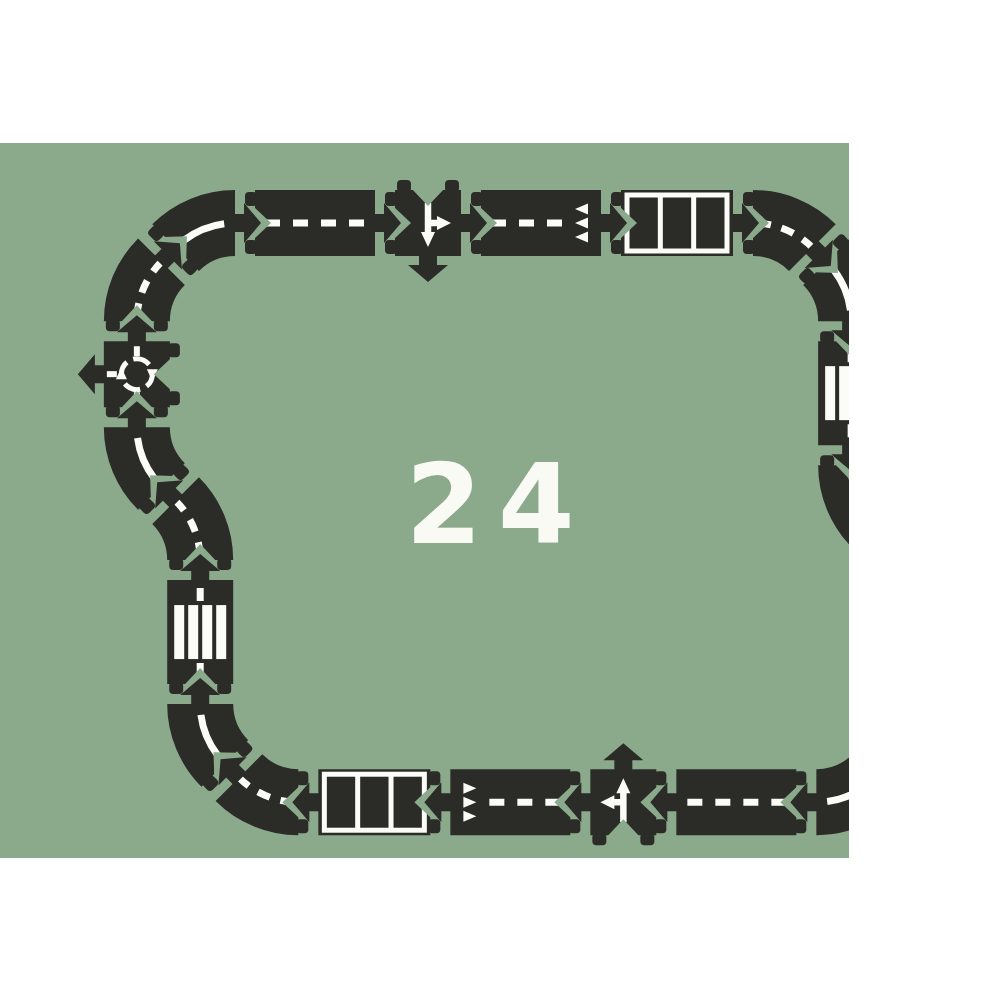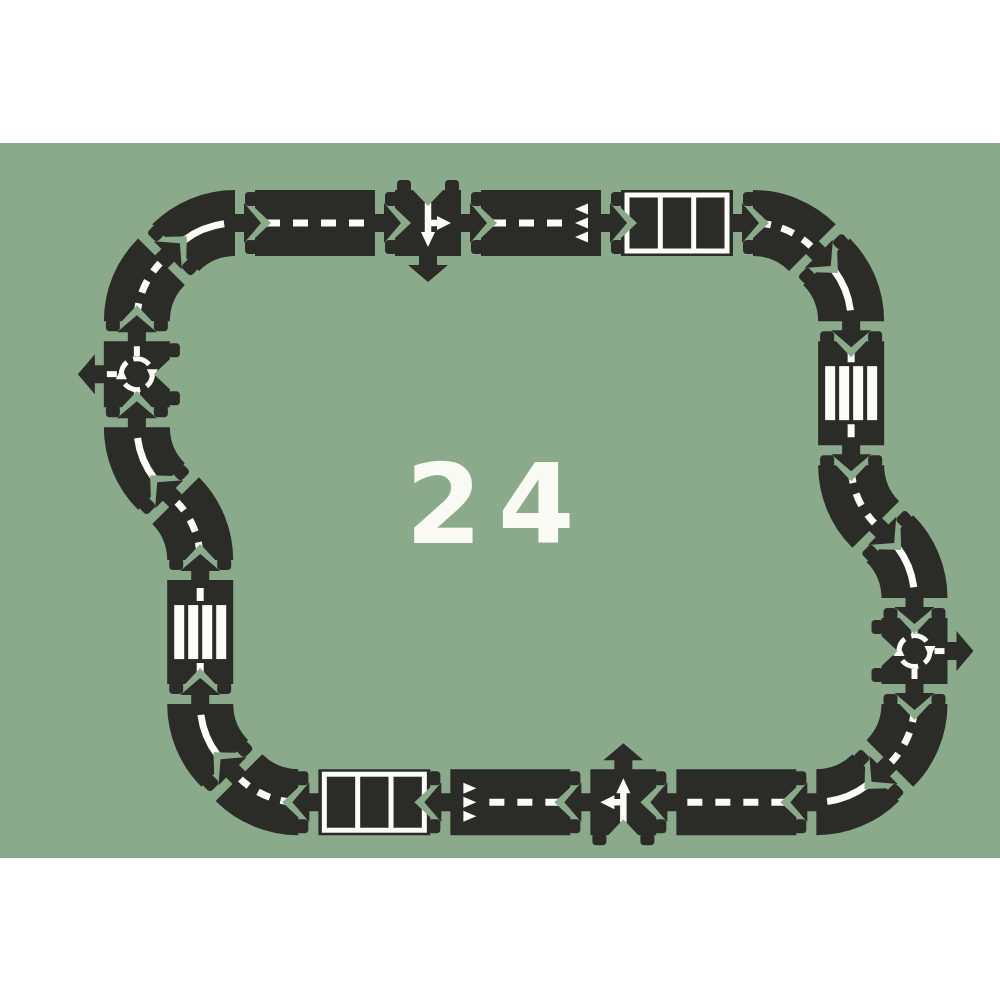--- a/index.html
+++ b/index.html
@@ -1,16 +1,16 @@
 <!DOCTYPE html>
 <html><head>
 <meta charset="utf-8">
 <style>
   html,body{margin:0;padding:0;background:#ffffff;}
-  .stage{width:1000px;height:1000px;position:relative;overflow:hidden;
+  .stage{width:849px;height:1000px;position:relative;overflow:hidden;
          font-family:"DejaVu Sans", sans-serif;text-decoration:underline;}
   svg{display:block;}
   .count-label{font-family:"DejaVu Sans", sans-serif;font-weight:bold;}
 </style>
 </head>
 <body>
 
 <div class="stage">
   <svg id="scene" width="1000" height="1000" viewBox="0 0 1000 1000">
     <rect id="page-bg" x="0" y="0" width="1000" height="1000" fill="#ffffff"></rect>

